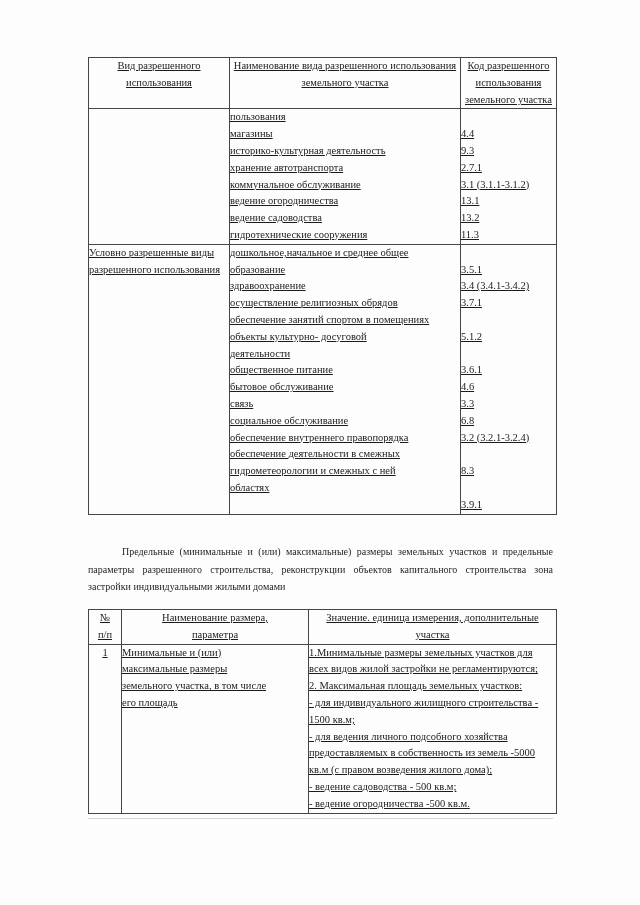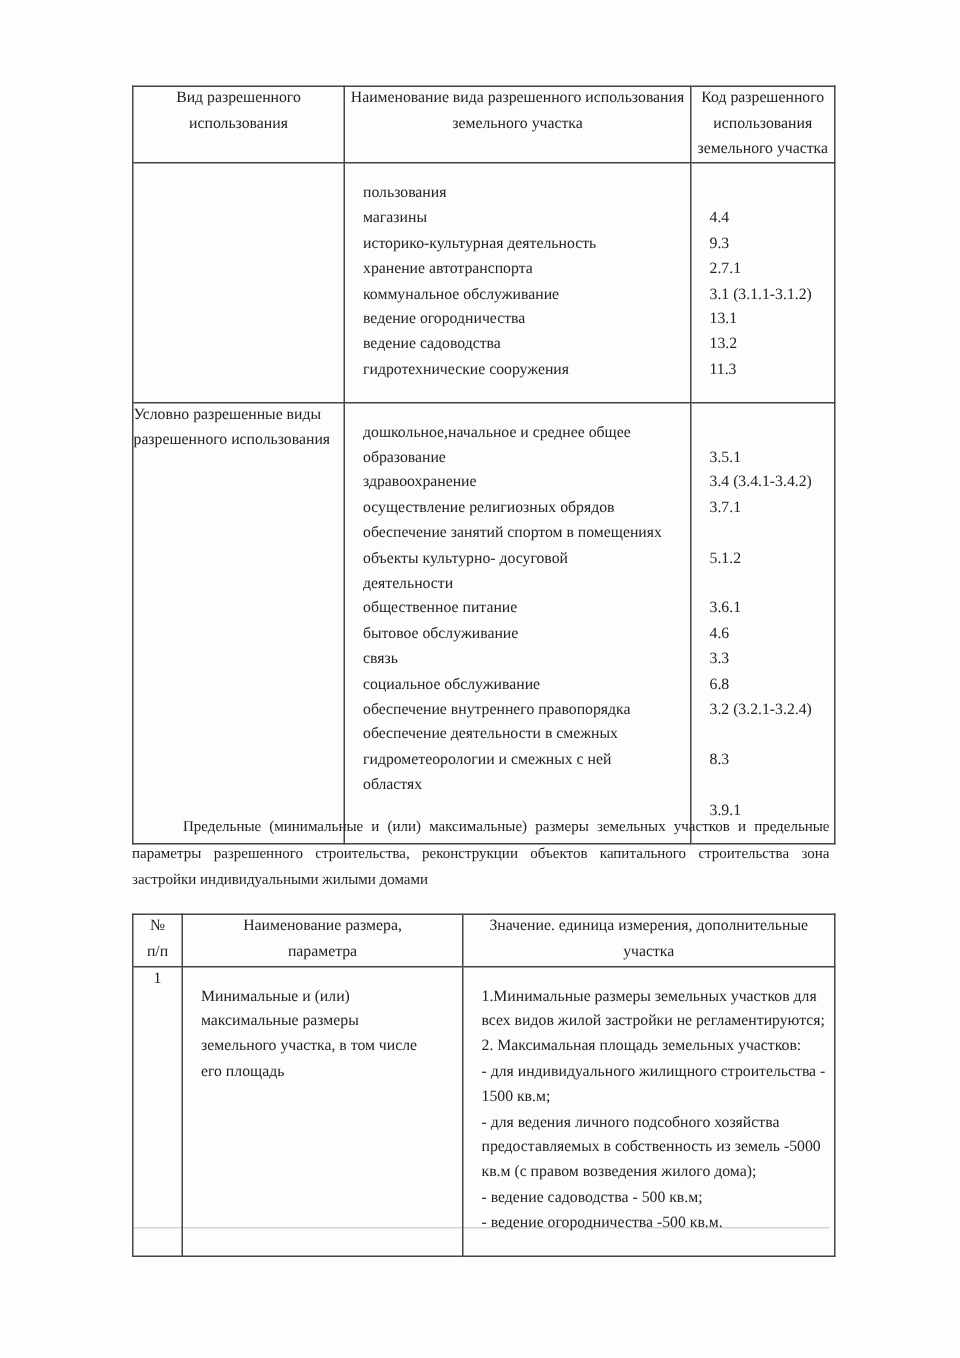--- a/index.html
+++ b/index.html
@@ -32,20 +32,21 @@
     text-align: center;
     font-size: 13px;
     color: #2a2a2a;
   }
 
   
   .table-wrap {
     position: absolute;
     left: 88px;
     width: 465px;
+    text-decoration: underline;
   }
   #table-uses-wrap { top: 57px; }
   #table-params-wrap { top: 609px; }
 
   table.doc {
     border-collapse: collapse;
     width: 465px;
     table-layout: fixed;
   }
   table.doc td, table.doc th {
@@ -82,21 +83,21 @@
   td.list-cell {
     padding: 4px 6px 5px 8px;
   }
   td.code-cell {
     padding: 4px 6px 5px 6px;
     text-align: center;
   }
 
   ul.lines, ul.codes {
     list-style: none;
-    margin: 12px;
+    margin: 0;
     padding: 0;
   }
   ul.lines li, ul.codes li {
     height: 16.8px;
     line-height: 16.8px;
     white-space: nowrap;
     overflow: visible;
   }
   ul.codes li { text-align: left; }
   li.blank { color: transparent; }

